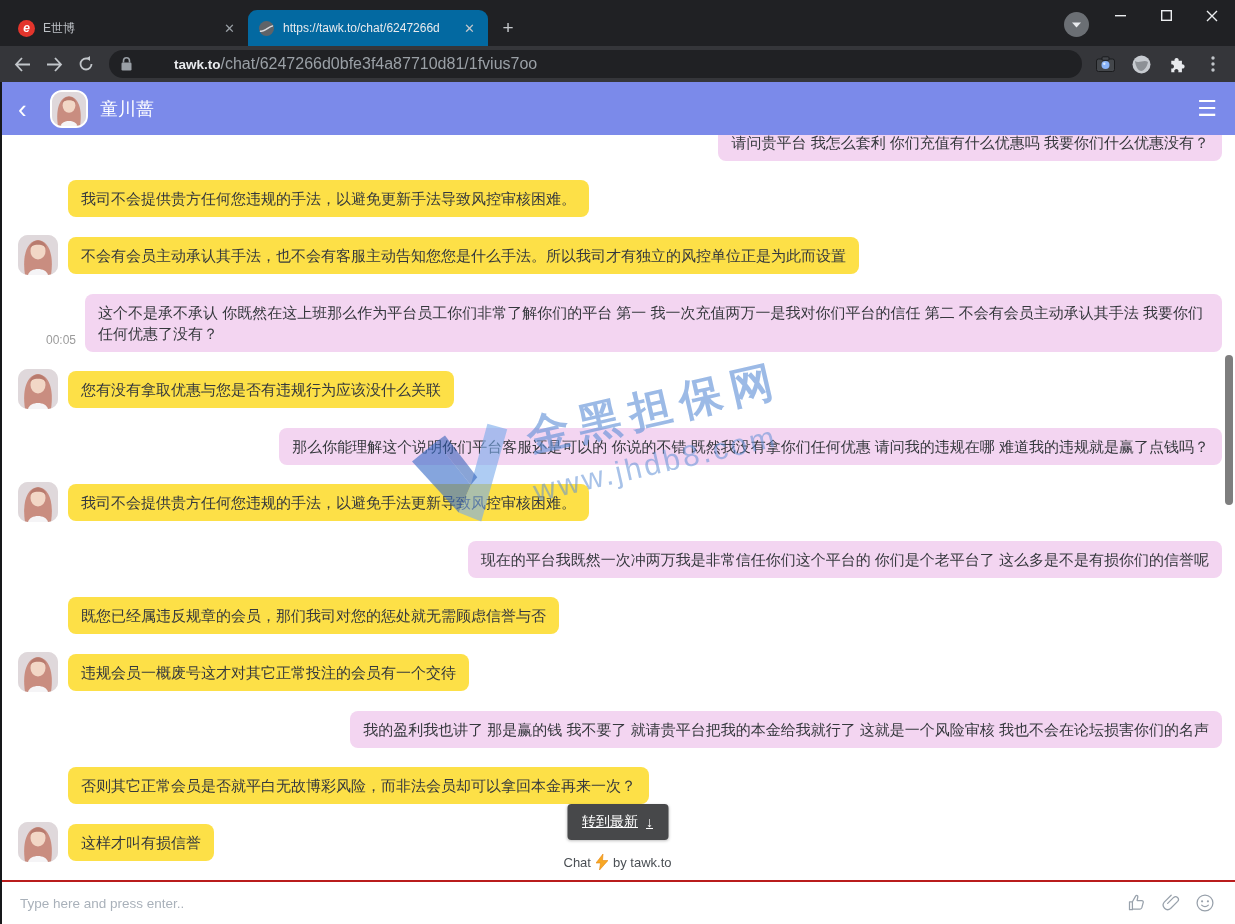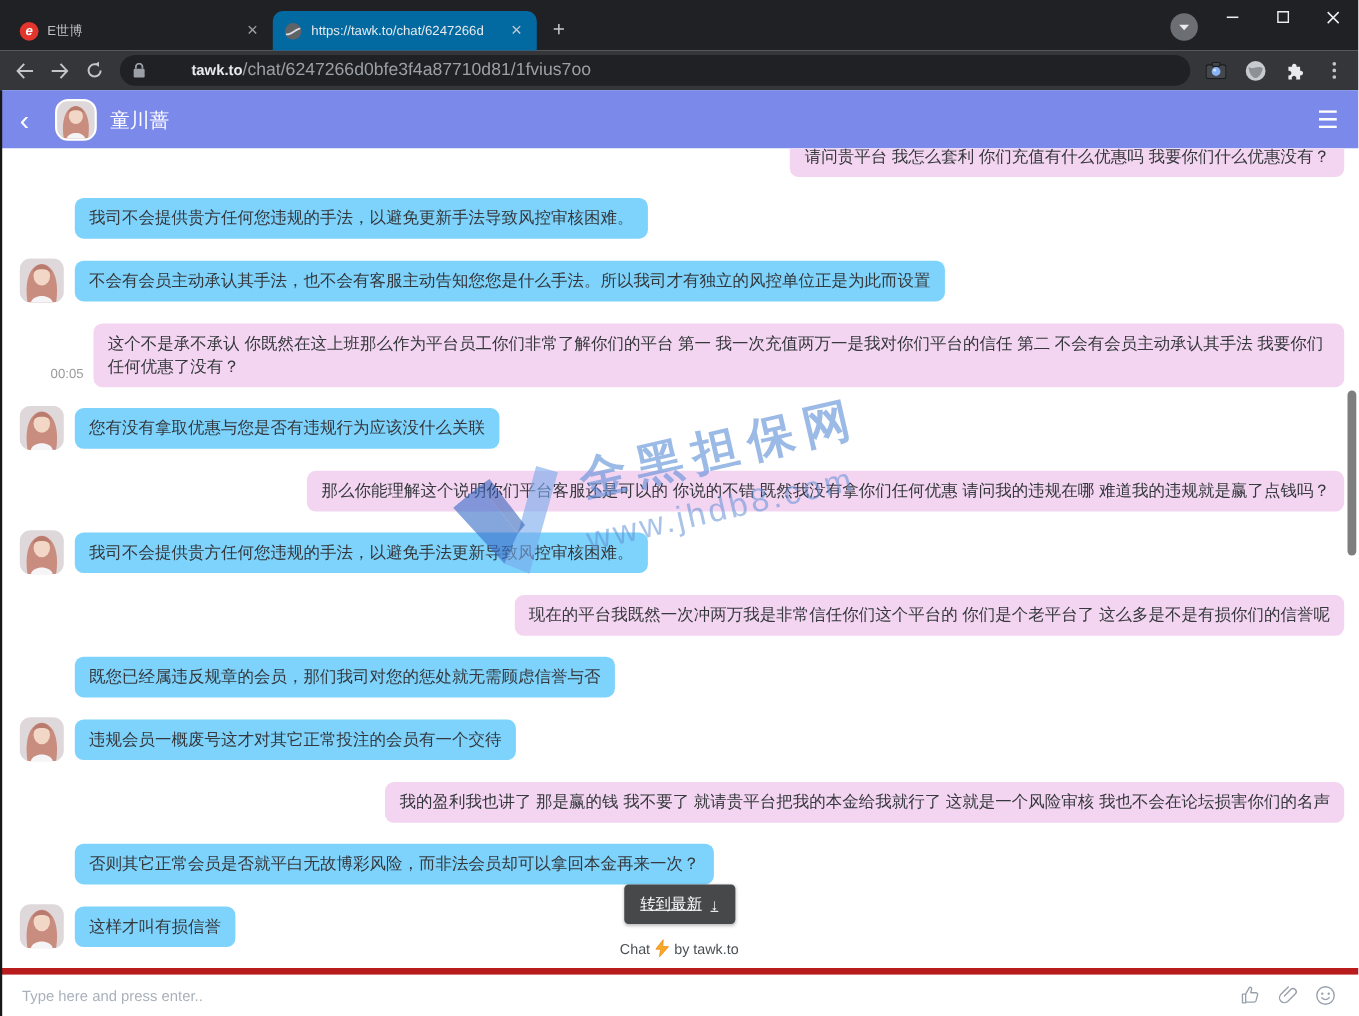--- a/index.html
+++ b/index.html
@@ -48,39 +48,39 @@
 
   .chat-body { position:relative; height:745px; background:#fff; overflow:hidden; }
   .messages { padding:2px 13px 0 18px; }
   .msg-row { display:flex; align-items:flex-start; margin-bottom:19px; }
   .msg-row.clipped { margin-top:-13px; }
   .msg-row.visitor { justify-content:flex-end; }
   .avatar { width:40px; height:40px; border-radius:10px; overflow:hidden; flex:none;
     margin-right:10px; margin-top:-2px; background:#e7e2e4; }
   .avatar.hidden { visibility:hidden; }
   .msg-time { font-size:12px; color:#9b9b9b; align-self:flex-end; margin:0 9px 5px 0; white-space:nowrap; }
-  .bubble { background:#7dd3fc; color:#35383d; font-size:15px; line-height:21px;
+  .bubble { background:#fde047; color:#35383d; font-size:15px; line-height:21px;
     padding:8px 13px; border-radius:8px; max-width:1100px; }
   .msg-row.visitor .bubble { background:#f3d5f1; max-width:1137px; }
 
   .watermark { position:absolute; left:408px; top:258px; transform:rotate(-13deg);
     display:flex; gap:16px; pointer-events:none; z-index:6; }
   .wm-text .wm-title { font-size:43px; font-weight:bold; letter-spacing:9px; color:rgba(96,144,214,.62); }
   .wm-text .wm-url { font-size:30px; letter-spacing:3px; color:rgba(96,144,214,.55); margin-top:8px; margin-left:-6px; }
 
   .scroll-thumb { position:absolute; right:2px; top:220px; width:8px; height:150px;
     background:#7e7e7e; border-radius:4px; z-index:8; }
 
   .jump-btn { position:absolute; left:50%; transform:translateX(-50%); bottom:40px;
     background:#47484a; color:#fff; font-size:14px; padding:9px 15px; border-radius:4px;
     display:flex; align-items:center; gap:8px; z-index:7; box-shadow:0 1px 3px rgba(0,0,0,.25);text-decoration:underline; }
   .branding { position:absolute; bottom:10px; width:100%; display:flex; align-items:center;
     justify-content:center; gap:5px; font-size:13px; color:#4a4f54; z-index:7; }
 
-  .composer { height:44px; border-top:6px solid #b91c1c; display:flex; align-items:center;
+  .composer { height:44px; border-top:2px solid #b91c1c; display:flex; align-items:center;
     padding:0 20px; gap:20px; background:#fff; }
   .composer input { flex:1; border:none; outline:none; font-size:13.5px; color:#333;
     font-family:"Liberation Sans",sans-serif; }
   .composer input::placeholder { color:#a9b1ba; }
   .composer-icons { display:flex; align-items:center; gap:14px; }
   .composer-icons svg { display:block; }
 
   .window-edge { position:fixed; left:0; top:82px; bottom:0; width:2px; background:#17181a; z-index:50; }
 </style>
 </head>

